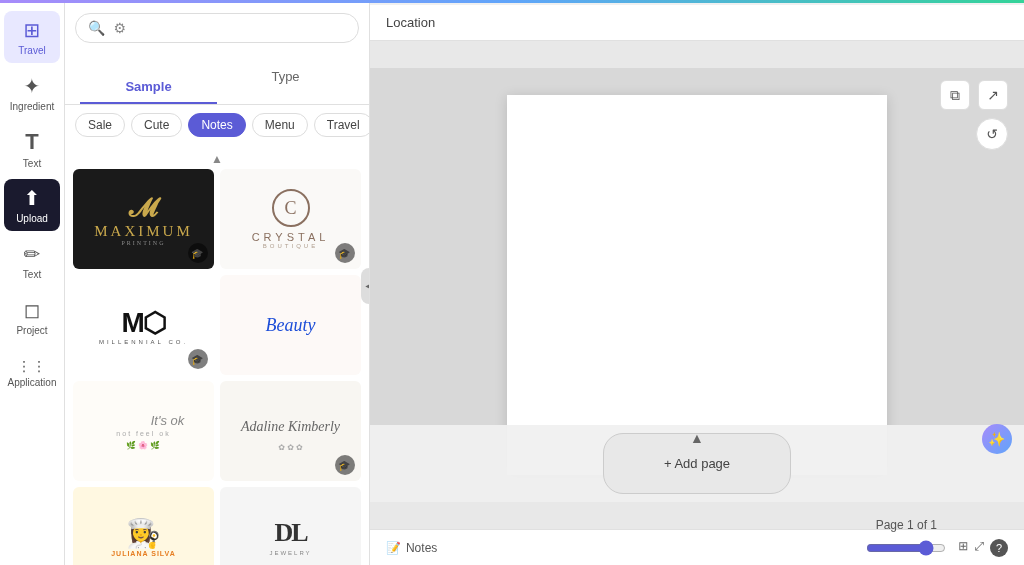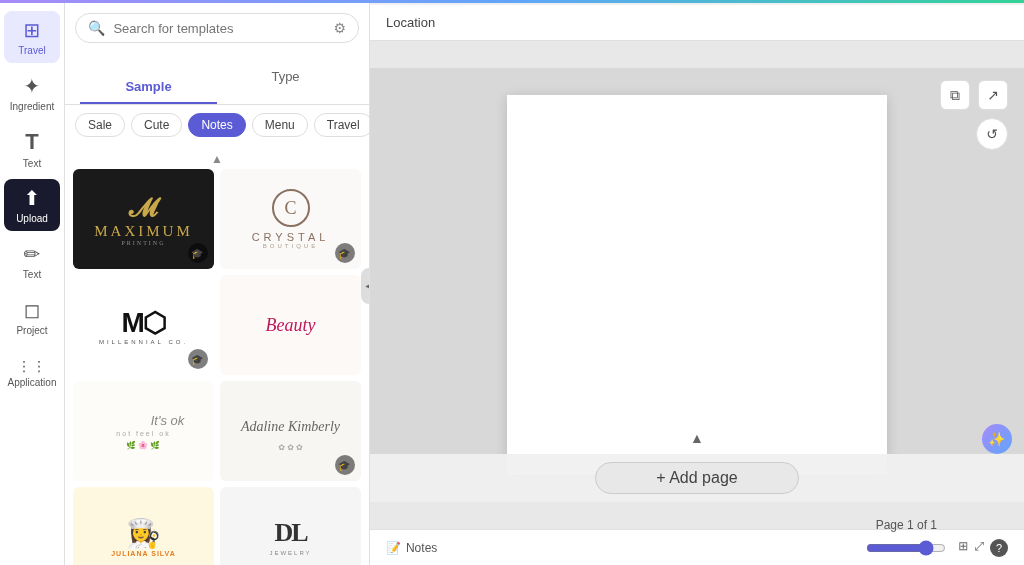--- a/index.html
+++ b/index.html
@@ -307,23 +307,23 @@
       background: rgba(240,240,240,0.95);
       padding: 8px 0;
       display: flex;
       align-items: center;
       justify-content: center;
     }
     .add-page-btn {
       background: #e8e8e8;
       border: 1px solid #ccc;
       border-radius: 20px;
-      padding: 6px 60px;
-      cursor: pointer;
-      font-size: 16px;
+      padding: 22px 60px;
+      cursor: pointer;
+      font-size: 13px;
       color: #444;
     }
 
     
     .status-bar {
       height: 36px;
       background: #fff;
       border-top: 1px solid #e0e0e0;
       display: flex;
       align-items: center;
@@ -410,21 +410,20 @@
   <div class="sidebar-item">
     <span class="sidebar-icon" style="font-size:14px; letter-spacing:1px;">⋮⋮</span>
     <span class="sidebar-label">Application</span>
   </div>
 </div>
 
 <div class="template-panel" style="margin-top:3px; position:relative;">
 
   <div class="search-bar">
     <span class="search-icon">🔍</span>
-    <input type="text" placeholder="Search for templates" style="">
     <span class="filter-icon">⚙</span>
   </div>
 
   <div class="tabs-row">
     <button class="tab-btn active">Sample</button>
     <button class="tab-btn">Type</button>
   </div>
 
   <div class="filter-tags">
     <button class="tag-btn">Sale</button>
@@ -460,21 +459,21 @@
       <div class="template-card card-millennial">
         <div class="card-millennial-content">
           <div style="font-size:28px; font-weight:900; color:#111; font-family:sans-serif; letter-spacing:-2px;">M⬡</div>
           <div style="font-size:6px; letter-spacing:3px; color:#555;">MILLENNIAL CO.</div>
         </div>
         <div class="card-overlay-icon">🎓</div>
       </div>
 
       <div class="template-card card-brush">
         <div class="card-brush-content">
-          <span style="font-family:cursive; font-size:18px; color:#be185d; font-style:italic;">Beauty</span>
+          <span style="font-family:cursive; font-size:18px; color:#1d4ed8; font-style:italic;">Beauty</span>
         </div>
       </div>
 
       <div class="template-card card-floral">
         <div style="display:flex; align-items:center; justify-content:center; height:100%; flex-direction:column;">
           <div style="font-family:Liberation Sans, sans-serif; font-size:13px; color:#888; font-style:italic;margin-left:48px;">It's ok</div>
           <div style="font-size:7px; color:#aaa; letter-spacing:2px; margin-top:2px;">not feel ok</div>
           <div style="font-size:8px; color:#cbb; margin-top:4px;">🌿 🌸 🌿</div>
         </div>
       </div>

